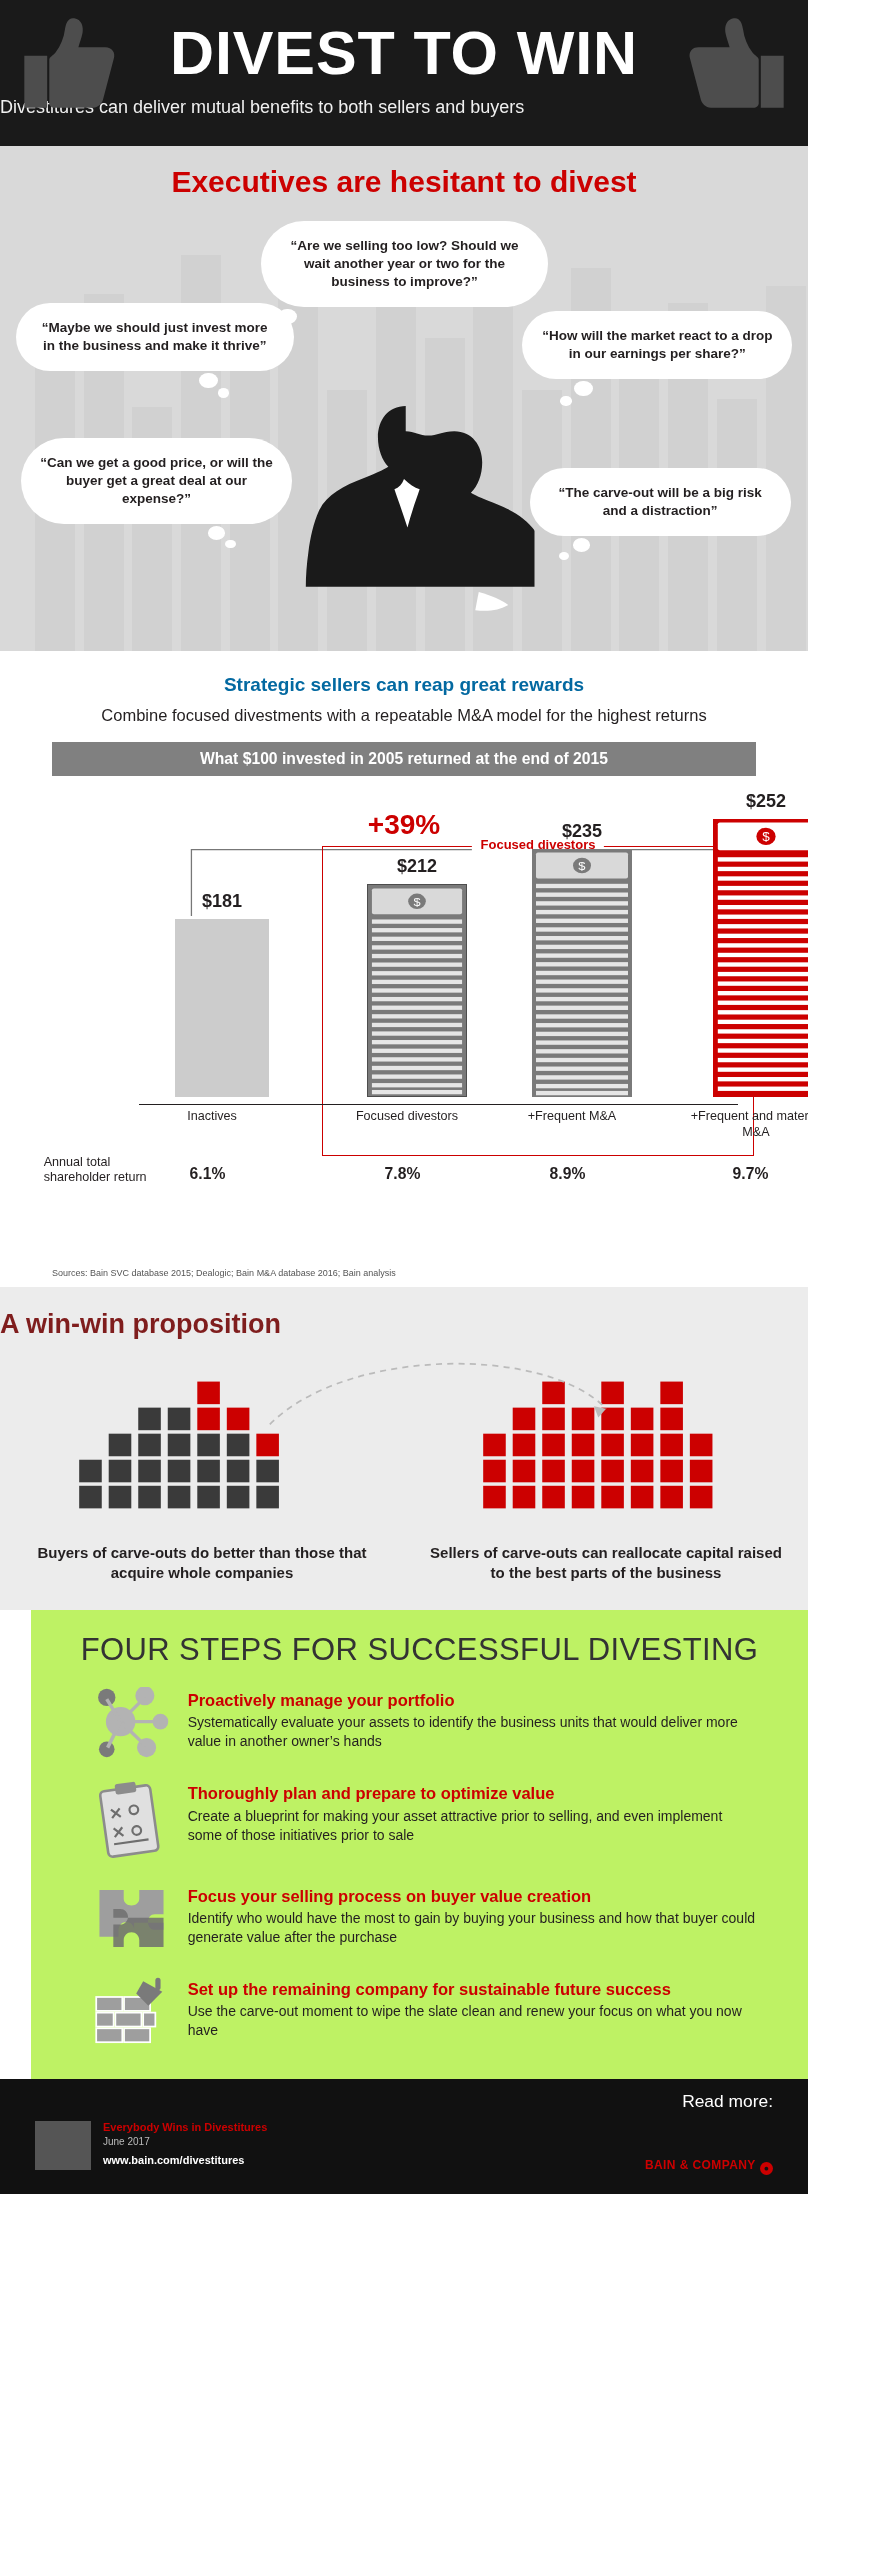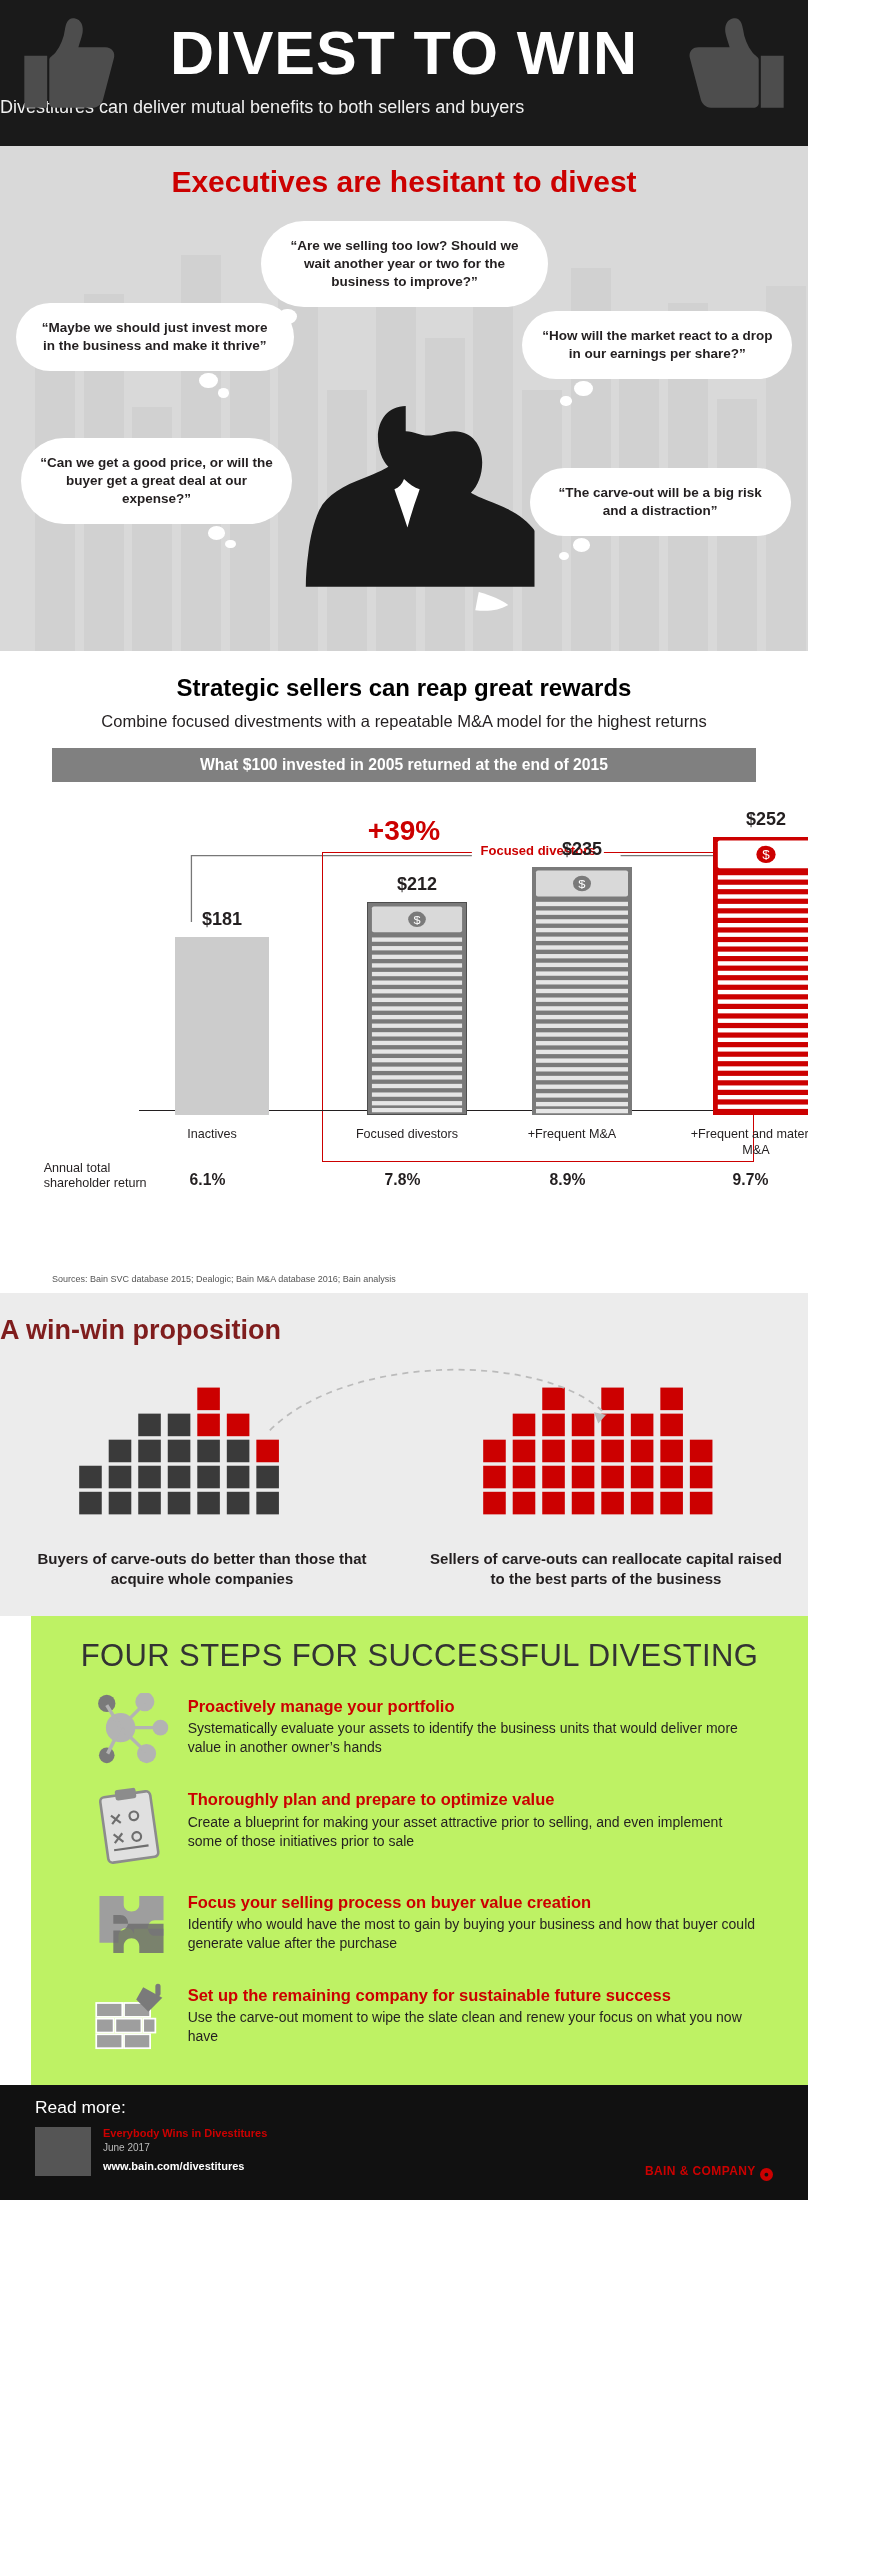--- a/index.html
+++ b/index.html
@@ -46,40 +46,40 @@
   .cloud:before,.cloud:after{
     content:"";position:absolute;background:#fff;border-radius:50%;
   }
   .cloud .dots{position:absolute;}
   .cloud .dots i{position:absolute;background:#fff;border-radius:50%;display:block;}
   .silhouette{position:absolute;left:50%;transform:translateX(-50%);bottom:0;}
 
   
   .sec-chart{background:#ffffff;padding:0 0 8.7px 0;}
   .sec-chart h2{
-    text-align:center;color:#000000;font-size:24px;margin:22.6px 0 0 0;font-weight:bold;
+    text-align:center;color:#0369a1;font-size:19px;margin:22.6px 0 0 0;font-weight:bold;
   }
   .sec-chart .lead{text-align:center;font-size:16.5px;margin:10.4px 0 17.4px 0;}
   .greybar{
     background:#808080;color:#fff;text-align:center;font-size:15.7px;font-weight:bold;
     padding:7.8px 0;margin:0 52px;
   }
   .chart-area{position:relative;height:487px;margin:0 35px;}
   .pct-label{
     position:absolute;color:#cc0000;font-weight:bold;font-size:28px;
     left:50%;transform:translateX(-50%);top:33px;
   }
   .focus-box{
     position:absolute;border:1.7px solid #cc0000;left:287px;right:19px;top:70px;bottom:107px;
   }
   .focus-cap{
     position:absolute;top:-10.4px;left:50%;transform:translateX(-50%);
     background:#fff;color:#cc0000;font-weight:bold;font-size:13px;padding:0 8.7px;
   }
-  .bar{position:absolute;bottom:154px;padding-left:10px;}
+  .bar{position:absolute;bottom:166px;padding-left:10px;}
   .bar .val{
     position:absolute;width:100%;text-align:center;font-weight:bold;font-size:18px;top:-28px;
   }
   .bar .col{position:absolute;bottom:0;width:100%;}
   .bar .cat{
     position:absolute;top:100%;margin-top:12px;width:150%;left:-25%;
     text-align:center;font-size:12.6px;line-height:1.25;
   }
   .axis{position:absolute;left:104px;right:35px;bottom:158px;border-top:1.7px solid #231f20;}
   .atsr-label{
@@ -105,21 +105,21 @@
     letter-spacing:0.4px;
   }
   .step{display:flex;align-items:flex-start;padding:12px 52px 10.4px 52px;}
   .step .ico{width:96px;flex:0 0 96px;display:flex;justify-content:center;align-items:center;}
   .step .txt{flex:1;padding-left:8.7px;}
   .step .txt h3{color:#cc0000;font-size:16.5px;margin:3.5px 0 3.5px 0;font-weight:bold;}
   .step .txt p{font-size:14px;line-height:1.35;margin:0;}
 
   
   .footer{background:#111;color:#fff;padding:12px 35px 15.7px 35px;position:relative;height:115px;box-sizing:border-box;}
-  .footer .read{font-size:17.4px;margin:0 0 8.7px 0;}
+  .footer .read{font-size:17.4px;margin:0 0 8.7px 0;text-align:right;}
   .footer .fwrap{display:flex;align-items:flex-start;}
   .footer .thumbimg{width:56px;height:49px;background:#555;margin-right:12px;flex:0 0 56px;}
   .footer .flink{color:#cc0000;font-size:11px;font-weight:bold;margin:0 0 3.5px 0;}
   .footer .fdate{color:#bbb;font-size:10px;margin:0 0 7px 0;}
   .footer .furl{color:#fff;font-size:11px;font-weight:bold;margin:0;}
   .footer .brand{position:absolute;right:35px;bottom:19px;color:#cc0000;font-size:12px;font-weight:bold;letter-spacing:0.4px;}
   .footer .brand .badge{display:inline-block;width:13px;height:13px;border-radius:50%;background:#cc0000;color:#111;font-size:8.7px;line-height:13px;text-align:center;margin-left:4.3px;vertical-align:-1.7px;}
 </style>
 </head>
 <body>

